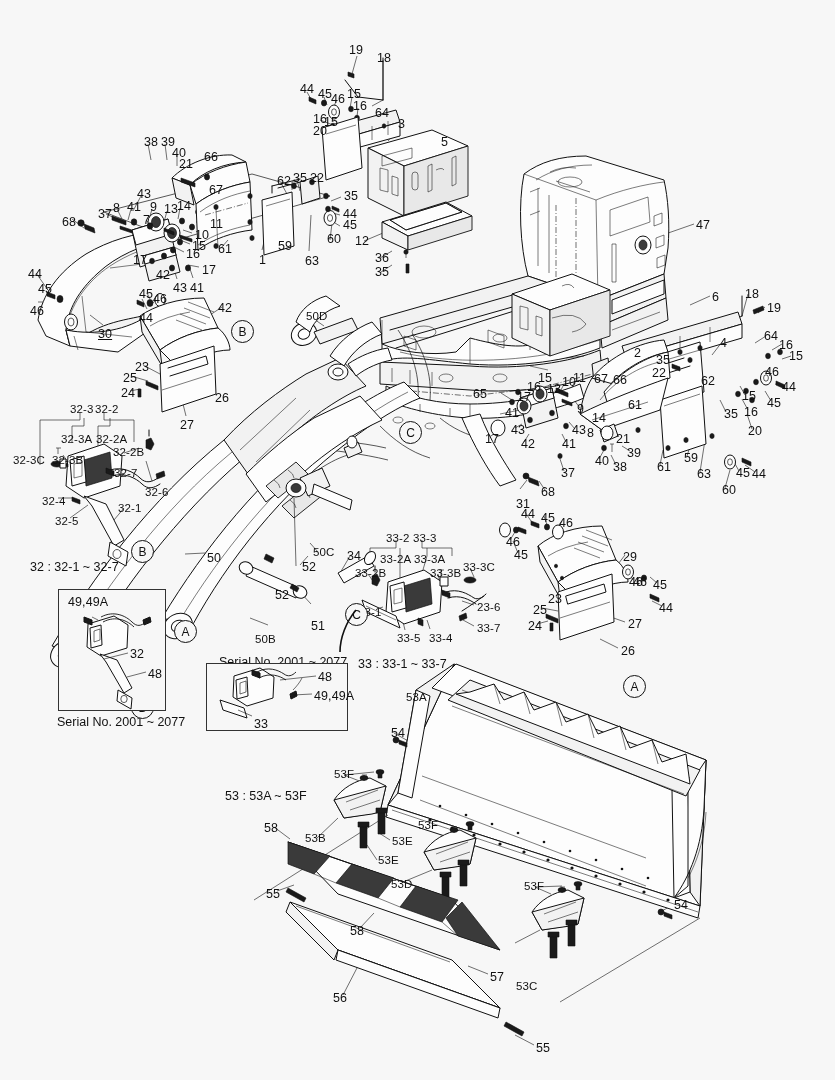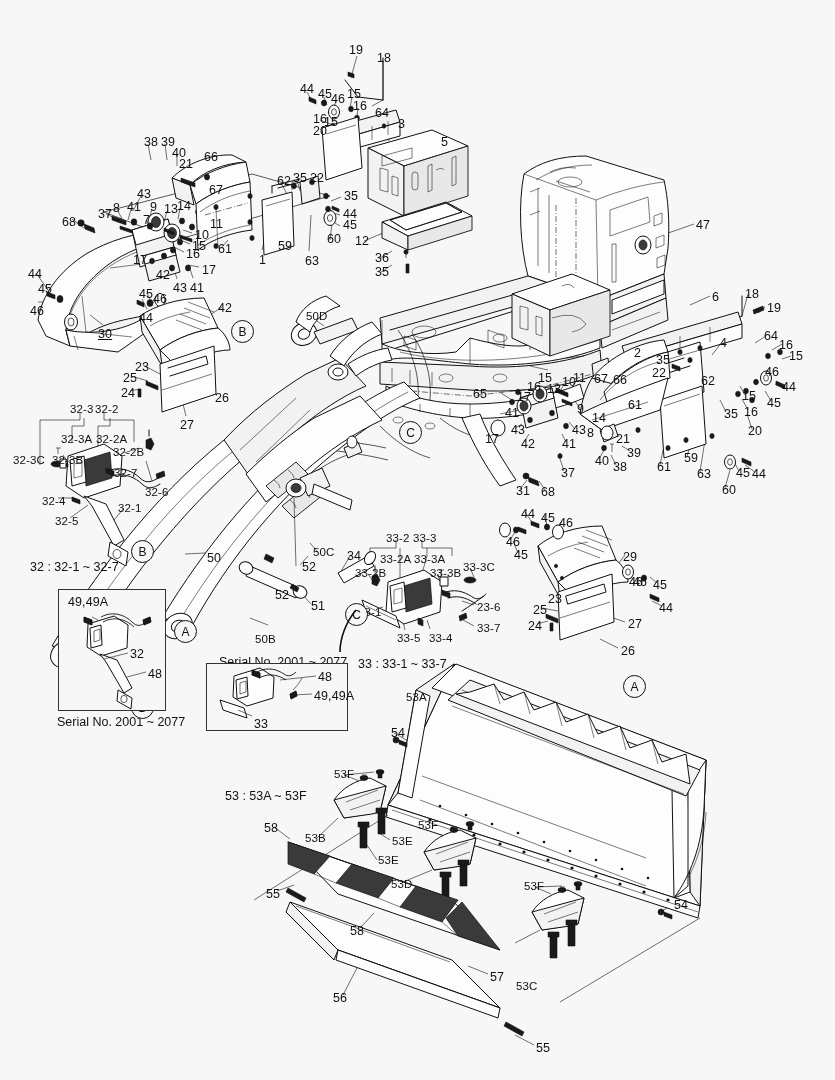--- a/index.html
+++ b/index.html
@@ -907,21 +907,21 @@
       <div class="lbl" style="left: 572px; top: 424px;">43</div>
       <div class="lbl" style="left: 587px; top: 427px;">8</div>
       <div class="lbl" style="left: 521px; top: 438px;">42</div>
       <div class="lbl" style="left: 562px; top: 438px;">41</div>
       <div class="lbl" style="left: 485px; top: 433px;">17</div>
       <div class="lbl" style="left: 616px; top: 433px;">21</div>
       <div class="lbl" style="left: 627px; top: 447px;">39</div>
       <div class="lbl" style="left: 595px; top: 455px;">40</div>
       <div class="lbl" style="left: 613px; top: 461px;">38</div>
       <div class="lbl" style="left: 561px; top: 467px;">37</div>
-      <div class="lbl" style="left: 516px; top: 485px;">31</div>
+      <div class="lbl" style="left: 516px; top: 498px;">31</div>
       <div class="lbl" style="left: 541px; top: 486px;">68</div>
       <div class="lbl" style="left: 628px; top: 399px;">61</div>
       <div class="lbl" style="left: 657px; top: 461px;">61</div>
       <div class="lbl" style="left: 684px; top: 452px;">59</div>
       <div class="lbl" style="left: 697px; top: 468px;">63</div>
       <div class="lbl" style="left: 722px; top: 484px;">60</div>
       <div class="lbl" style="left: 736px; top: 467px;">45</div>
       <div class="lbl" style="left: 752px; top: 468px;">44</div>
       <div class="lbl" style="left: 521px; top: 508px;">44</div>
       <div class="lbl" style="left: 541px; top: 512px;">45</div>
@@ -945,21 +945,21 @@
       <div class="lbl sm" style="left: 13px; top: 455px;">32-3C</div>
       <div class="lbl sm" style="left: 52px; top: 455px;">32-3B</div>
       <div class="lbl sm" style="left: 114px; top: 468px;">32-7</div>
       <div class="lbl sm" style="left: 145px; top: 487px;">32-6</div>
       <div class="lbl sm" style="left: 42px; top: 496px;">32-4</div>
       <div class="lbl sm" style="left: 55px; top: 516px;">32-5</div>
       <div class="lbl sm" style="left: 118px; top: 503px;">32-1</div>
       <div class="lbl" style="left: 207px; top: 552px;">50</div>
       <div class="lbl" style="left: 302px; top: 561px;">52</div>
       <div class="lbl" style="left: 275px; top: 589px;">52</div>
-      <div class="lbl" style="left: 311px; top: 600px; text-align: center;">51</div>
+      <div class="lbl" style="left: 311px; top: 620px; text-align: center;">51</div>
       <div class="lbl sm" style="left: 255px; top: 634px;">50B</div>
       <div class="lbl sm" style="left: 313px; top: 547px;">50C</div>
       <div class="lbl" style="left: 347px; top: 550px;">34</div>
       <div class="lbl sm" style="left: 386px; top: 533px;">33-2</div>
       <div class="lbl sm" style="left: 413px; top: 533px;">33-3</div>
       <div class="lbl sm" style="left: 380px; top: 554px;">33-2A</div>
       <div class="lbl sm" style="left: 414px; top: 554px;">33-3A</div>
       <div class="lbl sm" style="left: 355px; top: 568px;">33-2B</div>
       <div class="lbl sm" style="left: 430px; top: 568px;">33-3B</div>
       <div class="lbl sm" style="left: 463px; top: 562px;">33-3C</div>

